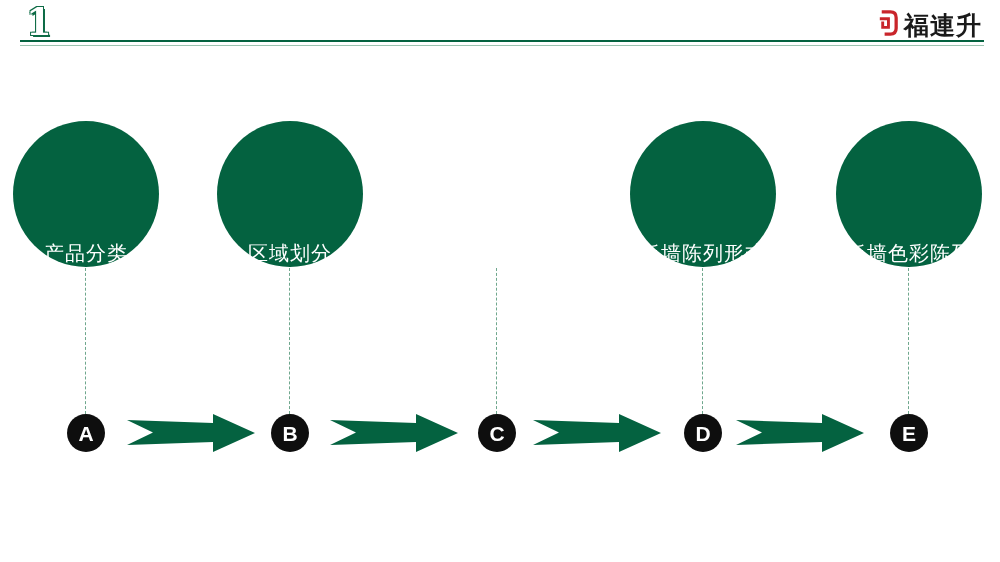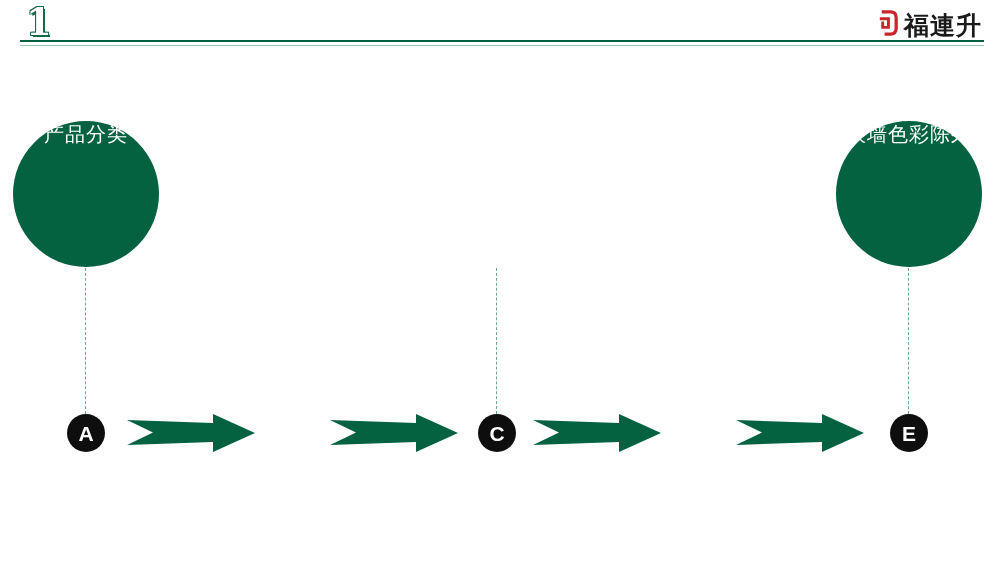--- a/index.html
+++ b/index.html
@@ -37,21 +37,21 @@
     font-size:25px;font-weight:bold;color:#1a1a1a;
     letter-spacing:1px;white-space:nowrap;
   }
   
   .step{
     position:absolute;top:121px;width:146px;height:331px;
   }
   .step-circle{
     position:absolute;left:0;top:0;width:146px;height:146px;
     border-radius:50%;background:#046240;
-    display:flex;align-items:flex-start;justify-content:center;
+    display:flex;align-items:flex-end;justify-content:center;
   }
   .circle-label{
     color:#ffffff;font-size:20px;letter-spacing:1px;
     white-space:nowrap;text-align:center;
   }
   .connector{
     position:absolute;left:72px;top:147px;height:146px;width:0;
     border-left:1px dashed #6fa78d;
   }
   .step-dot{
@@ -86,28 +86,46 @@
   <div class="step" style="left:13px">
     <div class="step-circle">
       <span class="circle-label">产品分类</span>
     </div>
     <div class="connector"></div>
     <div class="step-dot">
       <span class="dot-letter">A</span>
     </div>
   </div>
 
+  <div class="step" style="left:217px">
+    <div class="step-circle">
+      <span class="circle-label">区域划分</span>
+    </div>
+    <div class="connector"></div>
+    <div class="step-dot">
+      <span class="dot-letter">B</span>
+    </div>
+  </div>
 
   <div class="step" style="left:424px">
     <div class="connector"></div>
     <div class="step-dot">
       <span class="dot-letter">C</span>
     </div>
   </div>
 
+  <div class="step" style="left:630px">
+    <div class="step-circle">
+      <span class="circle-label">板墙陈列形式</span>
+    </div>
+    <div class="connector"></div>
+    <div class="step-dot">
+      <span class="dot-letter">D</span>
+    </div>
+  </div>
 
   <div class="step" style="left:836px">
     <div class="step-circle">
       <span class="circle-label">板墙色彩陈列</span>
     </div>
     <div class="connector"></div>
     <div class="step-dot">
       <span class="dot-letter">E</span>
     </div>
   </div>

